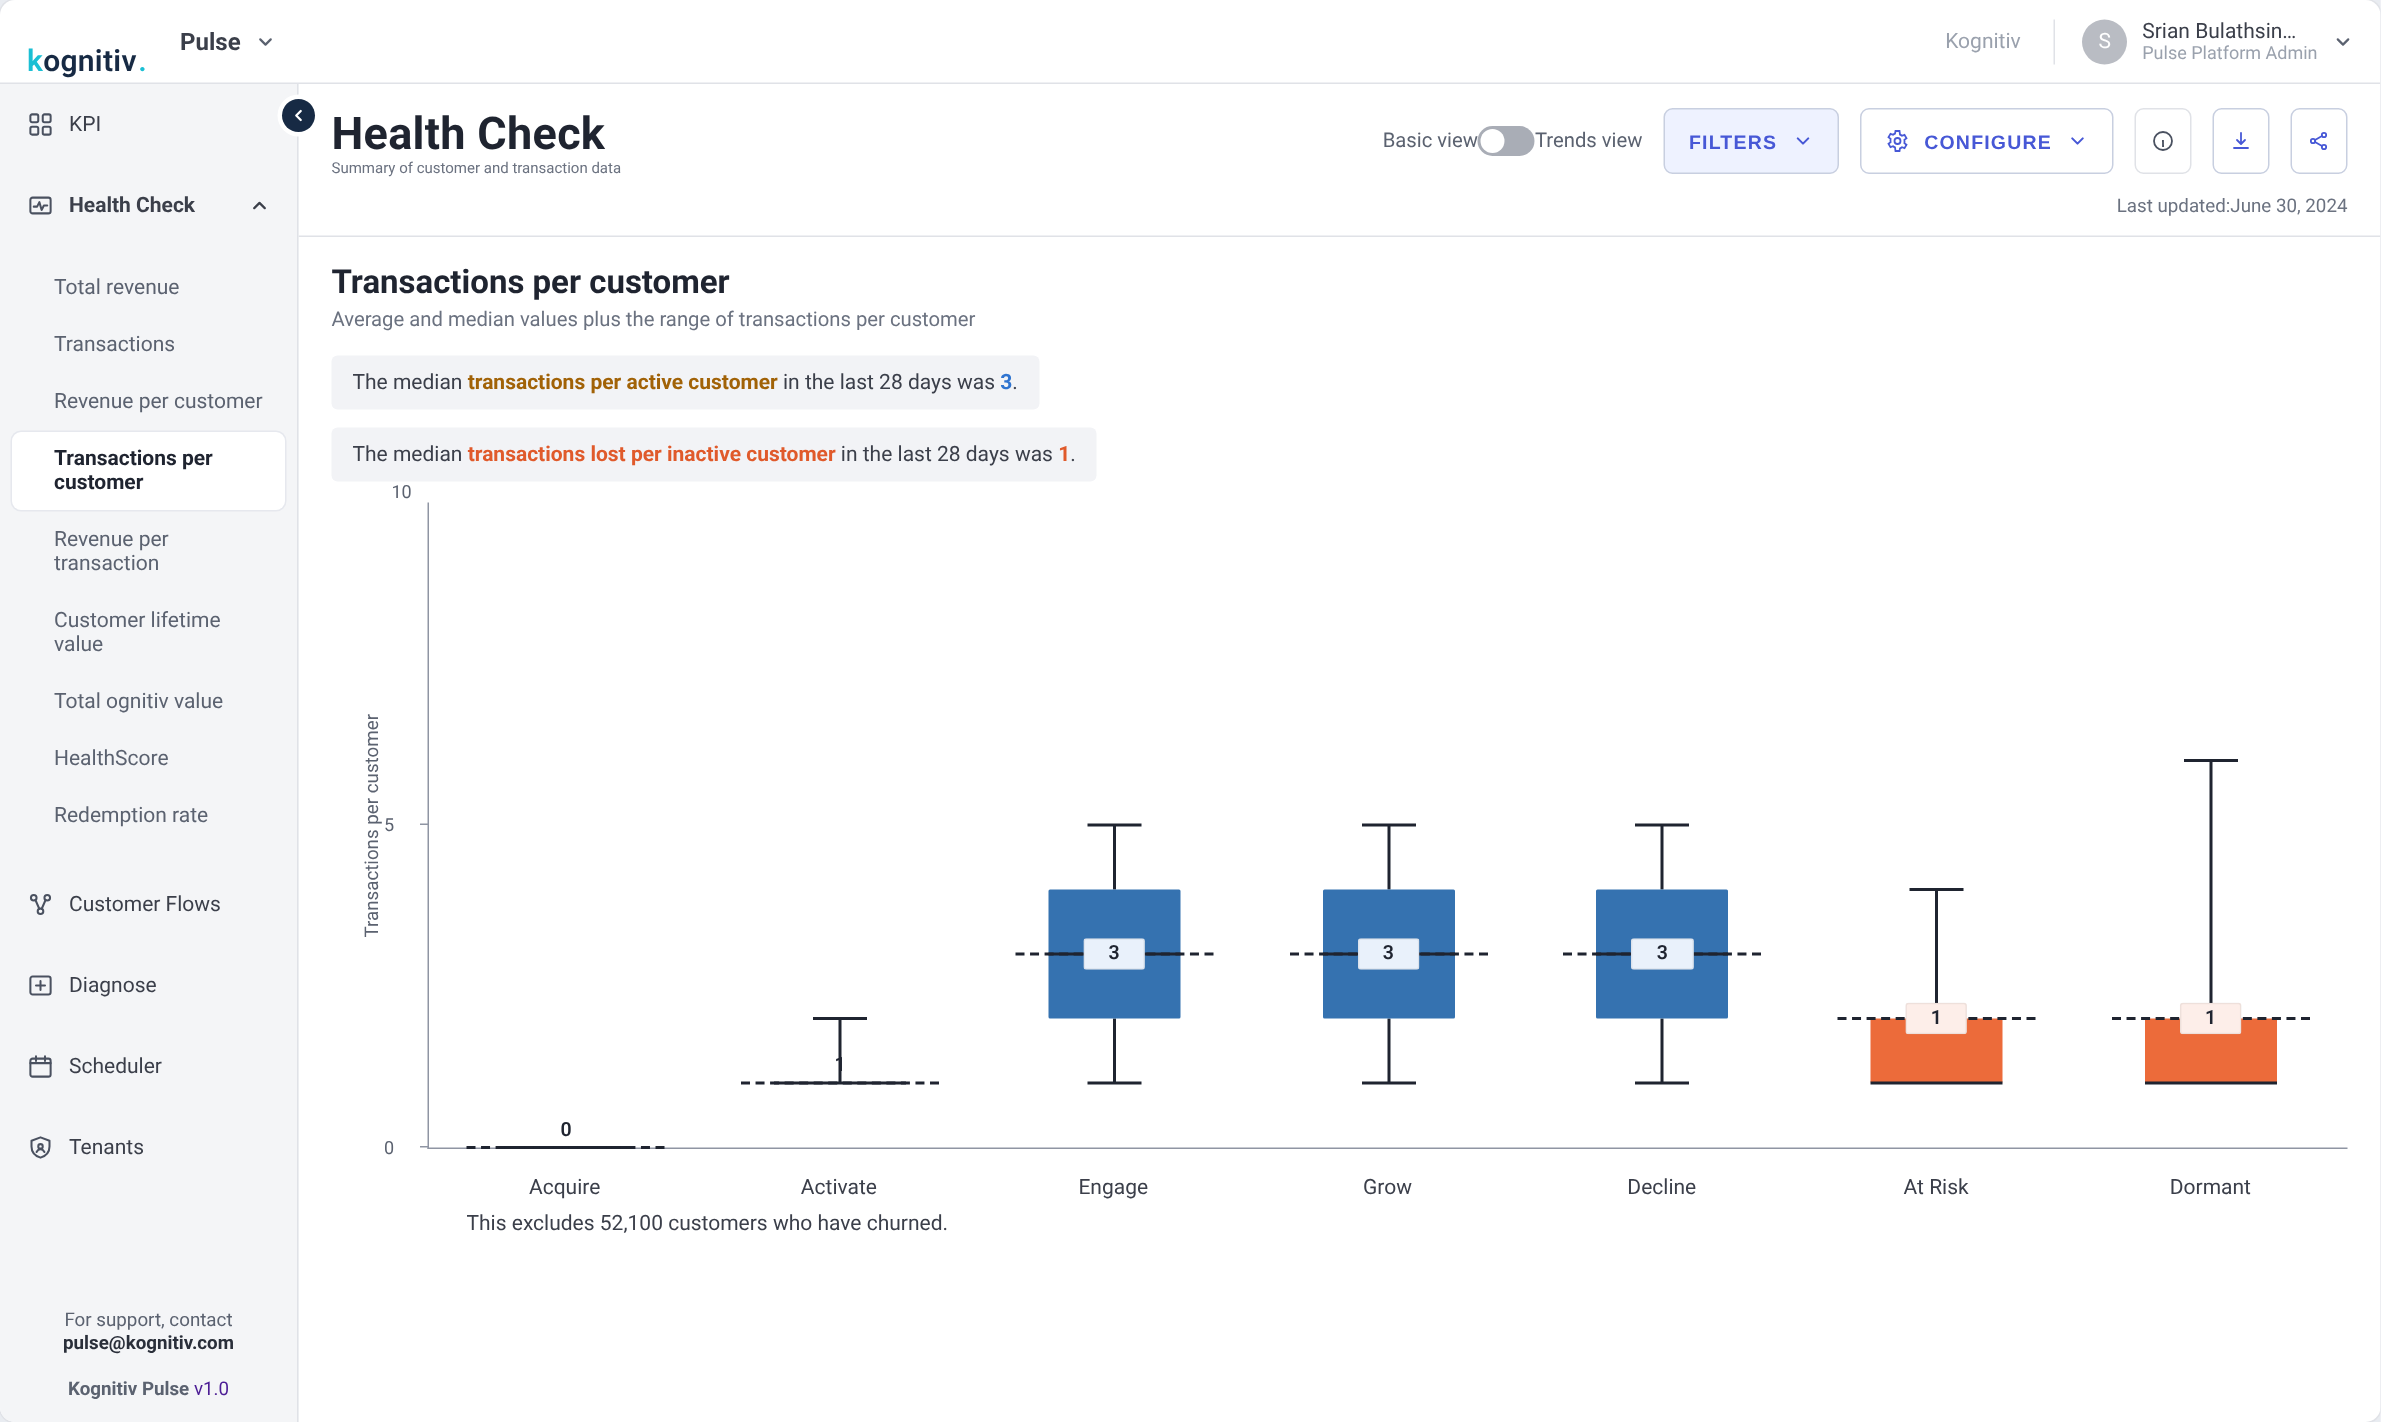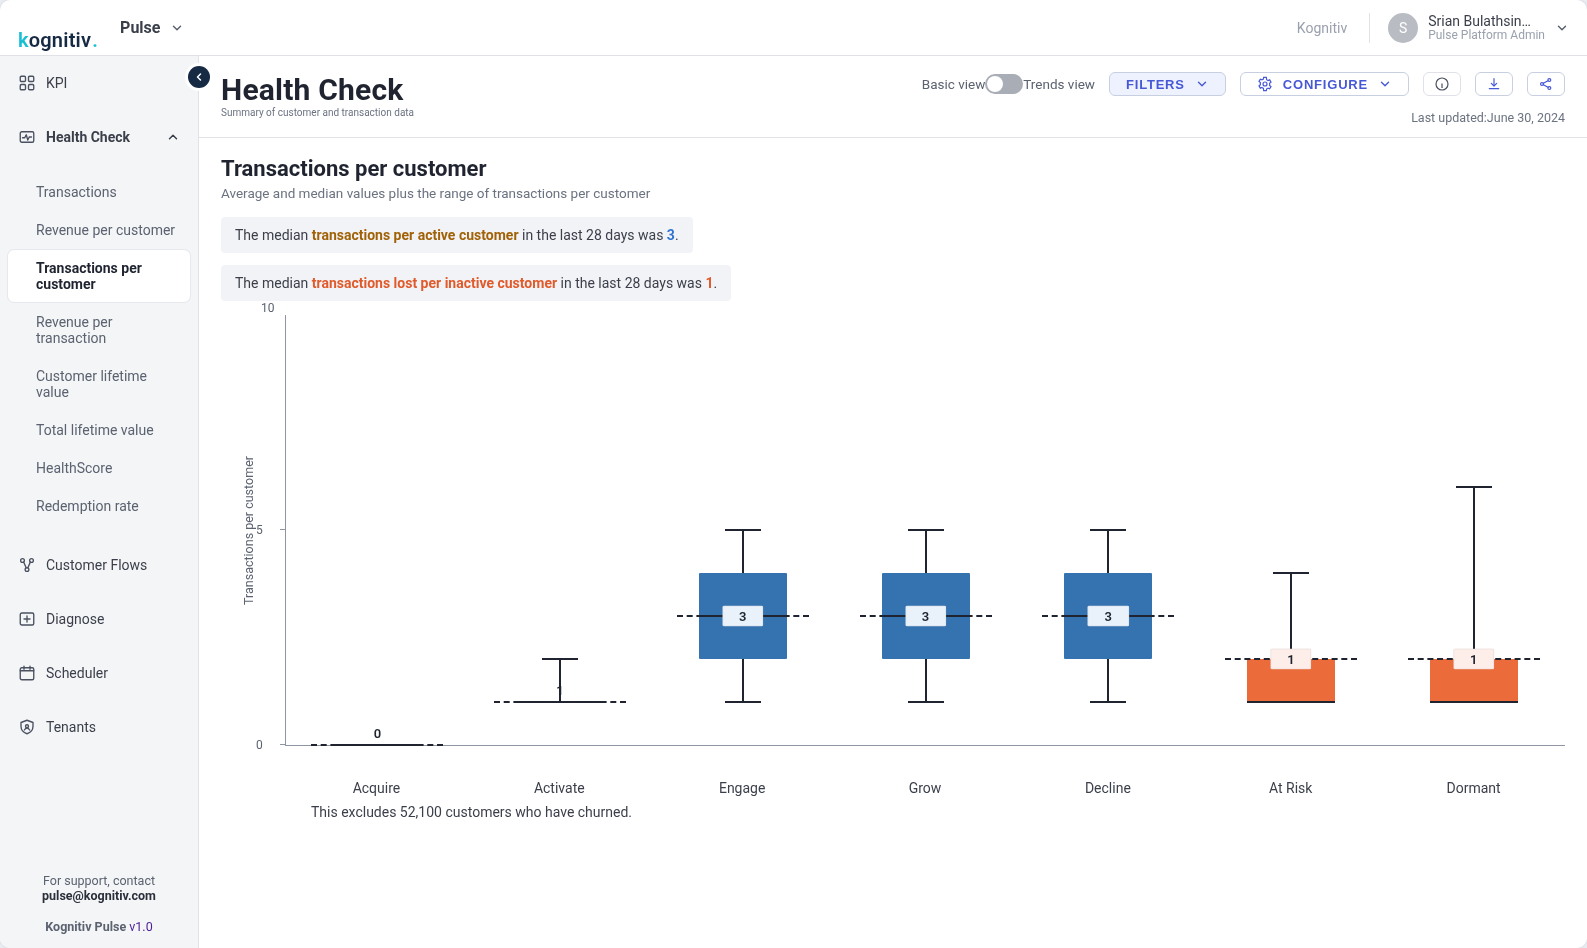--- a/index.html
+++ b/index.html
@@ -53,21 +53,21 @@
   
   .main{flex:1;display:flex;flex-direction:column;min-width:0;}
   .page-head{padding:16px 22px 12px 22px;border-bottom:1px solid var(--border);display:flex;flex-direction:column;gap:6px;}
   .ph-row{display:flex;justify-content:space-between;align-items:flex-start;gap:18px;}
   .title{font-size:30px;font-weight:700;letter-spacing:.2px;}
   .subtitle{font-size:10px;color:var(--muted);}
   .head-controls{display:flex;align-items:center;gap:14px;}
   .view-toggle{display:flex;align-items:center;font-size:13.5px;color:#5b6270;}
   .switch{width:38px;height:20px;border-radius:999px;background:#a9adb6;position:relative;}
   .switch .knob{position:absolute;left:2px;top:2px;width:16px;height:16px;border-radius:50%;background:#fff;}
-  .btn{height:24px;border:1px solid var(--outline);border-radius:6px;background:#fff;display:inline-flex;align-items:center;gap:10px;padding:0 16px;font-weight:700;letter-spacing:.8px;color:var(--indigo);font-size:13px;cursor:pointer;}
+  .btn{height:44px;border:1px solid var(--outline);border-radius:6px;background:#fff;display:inline-flex;align-items:center;gap:10px;padding:0 16px;font-weight:700;letter-spacing:.8px;color:var(--indigo);font-size:13px;cursor:pointer;}
   .btn.selected{background:#eef2ff;}
   .btn.icon-only{padding:0;width:38px;justify-content:center;}
   .btn.plain{color:#4a5160;border-color:var(--border);}
   .last-updated{display:flex;justify-content:flex-end;font-size:12.5px;color:#6b7280;margin-top:6px;}
   
   .content{padding:18px 22px 10px 22px;overflow:auto;}
   .sec-title{font-size:22px;font-weight:700;}
   .sec-sub{font-size:13.5px;color:var(--muted);margin-top:4px;}
   .callouts{margin-top:16px;display:flex;flex-direction:column;gap:12px;}
   .callout{background:#f2f3f6;border-radius:4px;padding:10px 14px;font-size:14px;color:#3b3f4a;width:max-content;max-width:100%;}
@@ -88,21 +88,21 @@
   .iqr{position:absolute;left:0;right:0;border-radius:1px;}
   .iqr.blue{background:var(--blue);} .iqr.orange{background:var(--orange);}
   .whisker{position:absolute;left:50%;width:2px;background:#1f2430;transform:translateX(-50%);}
   .cap{position:absolute;left:50%;transform:translateX(-50%);width:36px;height:2px;background:#1f2430;}
   .median-line{position:absolute;left:0;right:0;height:2px;background:#1f2430;}
   .mean-line{position:absolute;left:-22px;right:-22px;border-top:2px dashed #1f2430;}
   .mean-badge{position:absolute;left:50%;transform:translate(-50%,-50%);background:#fdeee9;border:1px solid rgba(0,0,0,.06);padding:2px 16px;font-size:13px;border-radius:2px;font-weight:600;}
   .mean-badge.blue{background:#e9f1fb;}
   .mean-badge.plain{background:transparent;border:none;font-weight:600;}
   .xlabels{display:flex;margin-left:64px;}
-  .xlabels .xl{flex:1;text-align:center;font-size:14px;color:#3b3f4a;padding-top:34px;}
+  .xlabels .xl{flex:1;text-align:center;font-size:14px;color:#3b3f4a;padding-top:18px;}
   .footnote{margin:8px 0 0 90px;font-size:14px;color:#3b3f4a;}
   .y10{position:absolute;left:40px;top:-14px;font-size:12px;color:#5b6270;}
   .y-col{width:54px;position:relative;display:flex;align-items:center;justify-content:center;}
   svg{display:block;}
 </style>
 </head>
 <body>
 
 <div class="frame">
 
@@ -172,26 +172,27 @@
             </span>
             <span>Health Check</span>
           </span>
           <span class="chev">
             <svg viewBox="0 0 24 24" width="14" height="14" fill="none" stroke="#3b3f4a" stroke-width="2.5" stroke-linecap="round" stroke-linejoin="round">
                 <polyline points="6 15 12 9 18 15"></polyline>
               </svg>
           </span>
         </div>
         <div class="nav-sub" id="nav-sub">
+            <div class="sub">Total revenue</div>
             <div class="sub">Transactions</div>
             <div class="sub">Revenue per customer</div>
             <div class="sub active">Transactions per customer</div>
             <div class="sub">Revenue per transaction</div>
             <div class="sub">Customer lifetime value</div>
-            <div class="sub">Total lifetime value</div>
+            <div class="sub">Total ognitiv value</div>
             <div class="sub">HealthScore</div>
             <div class="sub">Redemption rate</div>
           </div>
 
         <div class="nav-item">
           <span class="icon">
             <svg viewBox="0 0 24 24" width="18" height="18" fill="none" stroke="currentColor" stroke-width="1.8" stroke-linecap="round" stroke-linejoin="round">
                 <circle cx="6" cy="6" r="2.5"></circle>
                 <circle cx="18" cy="6" r="2.5"></circle>
                 <circle cx="12" cy="18" r="2.5"></circle>

